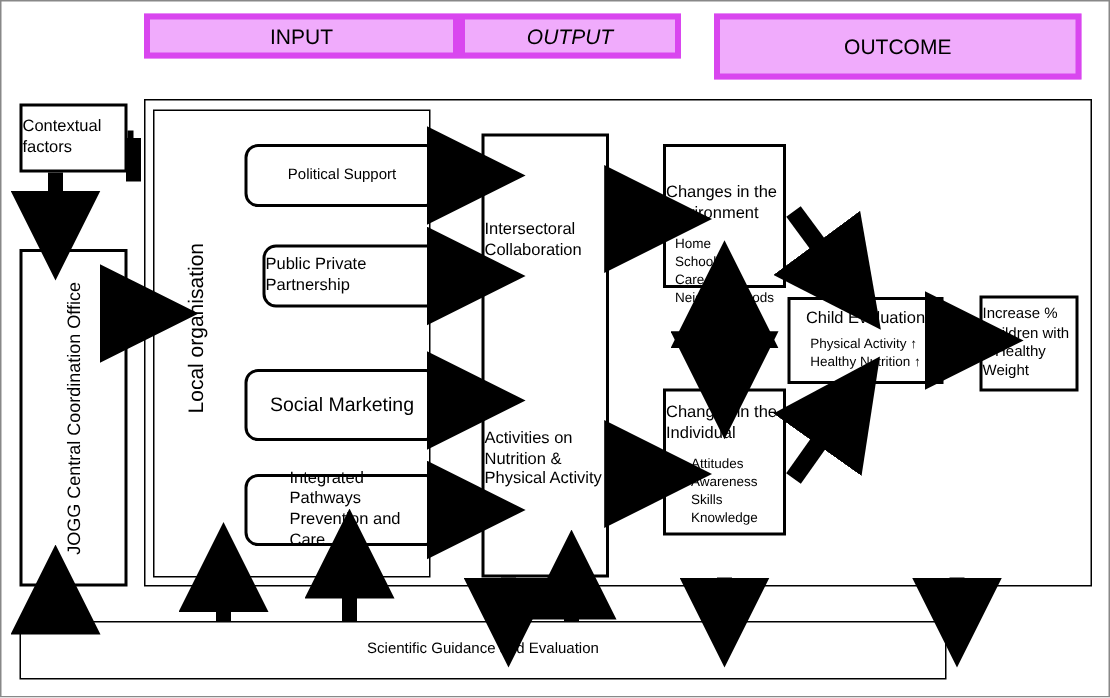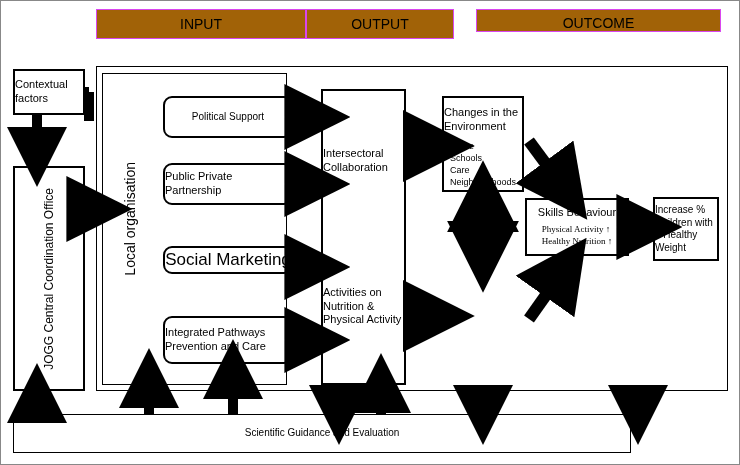--- a/index.html
+++ b/index.html
@@ -25,22 +25,22 @@
     display: flex;
     align-items: center;
     justify-content: center;
     text-align: left;
     color: #000000;
     line-height: 1.25;
   }
   .hdr {
     position: absolute;
     box-sizing: border-box;
-    background: #a16207;
-    border: 1px solid #d946ef;
+    background: #f0abfc;
+    border: 4px solid #d946ef;
     display: flex;
     align-items: center;
     justify-content: center;
     font-size: 14px;
     color: #000000;
   }
   .thin {
     border-width: 1px;
   }
   .rounded {
@@ -70,24 +70,24 @@
   }
 </style>
 </head>
 <body>
 
 <div id="root">
 
   <div class="hdr" style="left:95px; top:8px; width:210px; height:30px;">
     <span>INPUT</span>
   </div>
-  <div class="hdr" style="left:305px; top:8px; width:148px; height:30px;">
+  <div class="hdr" style="left:305px; top:8px; width:148px; height:30px;font-style:italic;">
     <span>OUTPUT</span>
   </div>
-  <div class="hdr" style="left:475px; top:8px; width:245px; height:23px;align-items:flex-end;">
+  <div class="hdr" style="left:475px; top:8px; width:245px; height:44px;">
     <span>OUTCOME</span>
   </div>
 
   <div class="box thin" style="left:95px; top:65px; width:632px; height:325px; background:transparent;"></div>
   <div class="box thin" style="left:101px; top:72px; width:185px; height:312px; background:transparent;"></div>
 
   <div class="box" style="left:12px; top:68px; width:72px; height:46px; font-size:11px;">
     <span>Contextual factors</span>
   </div>
 
@@ -95,47 +95,54 @@
     <span class="vtext">JOGG Central Coordination Office</span>
   </div>
 
   <div class="box" style="left:113px; top:125px; width:34px; height:185px; border:none; background:transparent; font-size:14px;">
     <span class="vtext">Local organisation</span>
   </div>
 
   <div class="box rounded" style="left:162px; top:95px; width:130px; height:42px; font-size:10px;">
     <span>Political Support</span>
   </div>
-  <div class="box rounded" style="left:162px; top:162px; width:130px; height:42px; font-size:11px;">
+  <div class="box rounded" style="left:174px; top:162px; width:130px; height:42px; font-size:11px;">
     <span>Public Private Partnership</span>
   </div>
-  <div class="box rounded" style="left:162px; top:245px; width:130px; height:28px; font-size:17px;">
+  <div class="box rounded" style="left:162px; top:245px; width:130px; height:48px; font-size:13px;">
     <span>Social Marketing</span>
   </div>
-  <div class="box rounded" style="left:162px; top:315px; width:130px; height:48px; font-size:11px;">
+  <div class="box rounded" style="left:162px; top:315px; width:130px; height:48px; font-size:11px;padding-left:28px;">
     <span>Integrated Pathways Prevention and Care</span>
   </div>
 
   <div class="box stack" style="left:320px; top:88px; width:85px; height:296px; justify-content:space-around; font-size:11px;">
     <span>Intersectoral Collaboration</span>
     <span>Activities on Nutrition &amp; Physical Activity</span>
   </div>
 
-  <div class="box stack" style="left:441px; top:95px; width:82px; height:96px; justify-content:flex-start; padding-top:8px; font-size:10px;">
+  <div class="box stack" style="left:441px; top:95px; width:82px; height:96px; justify-content:flex-start; padding-top:24px; font-size:10px;">
     <span class="title-line">Changes in the Environment</span>
     <span class="sub" style="white-space:pre-line; margin-top:6px;">Home
 Schools
 Care
 Neighbourhoods</span>
   </div>
 
+  <div class="box stack" style="left:441px; top:258px; width:82px; height:98px; justify-content:flex-start; padding-top:8px; font-size:10px;">
+    <span class="title-line">Changes in the Individual</span>
+    <span class="sub" style="white-space:pre-line; margin-top:6px;">Attitudes
+Awareness
+Skills
+Knowledge</span>
+  </div>
 
   <div class="box stack" style="left:524px; top:197px; width:104px; height:58px; font-size:10px;">
-    <span class="title-line">Skills Behaviour</span>
-    <span class="sub" style="white-space:pre-line; margin-top:3px;font-family:Liberation Serif, serif;">Physical Activity ↑
+    <span class="title-line">Child Evaluation</span>
+    <span class="sub" style="white-space:pre-line; margin-top:3px;">Physical Activity ↑
 Healthy Nutrition ↑</span>
   </div>
 
   <div class="box" style="left:652px; top:196px; width:66px; height:64px; font-size:10px;">
     <span>Increase % Children with a Healthy Weight</span>
   </div>
 
   <div class="box thin" style="left:12px; top:413px; width:618px; height:39px; font-size:10px;">
     <span>Scientific Guidance and Evaluation</span>
   </div>

